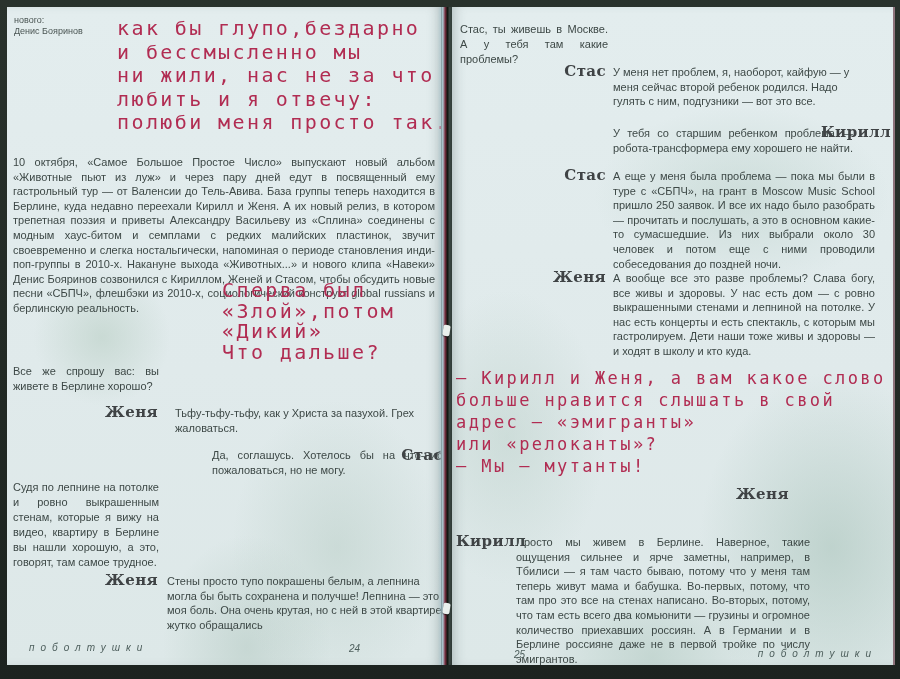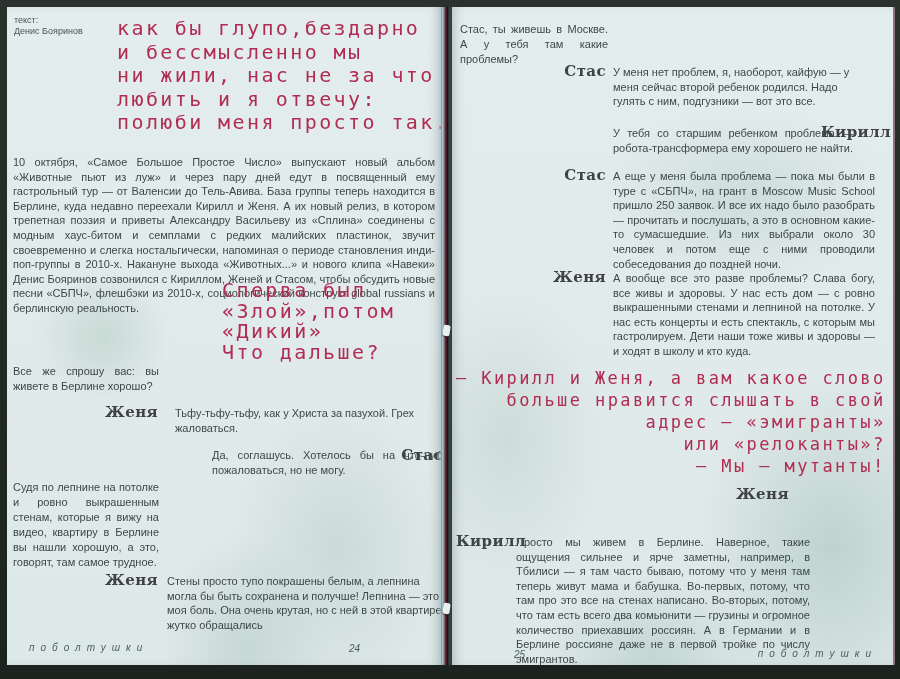--- a/index.html
+++ b/index.html
@@ -77,21 +77,21 @@
   }
 </style>
 </head>
 <body>
 
 <div id="spread">
 
   <div class="page" id="left-page">
 
     <div class="abs credit" style="left:7px;top:8px;">
-      <div>текст:</div>
+      <div>нового:</div>
       <div>Денис Бояринов</div>
     </div>
 
     <div class="abs headline" style="left:110px;top:10px;">
       <div>как бы глупо,бездарно</div>
       <div>и бессмысленно мы</div>
       <div>ни жили, нас не за что</div>
       <div>любить и я отвечу:</div>
       <div>полюби меня просто так.</div>
     </div>
@@ -136,21 +136,21 @@
 
     <div class="abs body-txt" style="left:161px;top:119px;width:240px;">У тебя со старшим ребенком проблема — робота-трансформера ему хорошего не найти.</div>
     <div class="abs speaker sp-r" style="left:368px;top:116px;width:71px;">Кирилл</div>
 
     <div class="abs speaker sp-r" style="left:8px;top:159px;width:146px;">Стас</div>
     <div class="abs body-txt" style="left:161px;top:162px;width:262px;">А еще у меня была проблема — пока мы были в туре с «СБПЧ», на грант в Moscow Music School пришло 250 заявок. И все их надо было разобрать — прочитать и послушать, а это в основном какие-то сумасшедшие. Из них выбрали около 30 человек и потом еще с ними проводили собеседования до поздней ночи.</div>
 
     <div class="abs speaker sp-r" style="left:8px;top:261px;width:146px;">Женя</div>
     <div class="abs body-txt" style="left:161px;top:264px;width:262px;">А вообще все это разве проблемы? Слава богу, все живы и здоровы. У нас есть дом — с ровно выкрашенными стенами и лепниной на потолке. У нас есть концерты и есть спектакль, с которым мы гастролируем. Дети наши тоже живы и здоровы — и ходят в школу и кто куда.</div>
 
-    <div class="abs headline-sm" style="left:4px;top:360px;text-align:right;">
+    <div class="abs headline-sm" style="left:4px;top:360px;">
       <div>— Кирилл и Женя, а вам какое слово</div>
       <div>больше нравится слышать в свой</div>
       <div>адрес — «эмигранты»</div>
       <div>или «релоканты»?</div>
       <div>— Мы — мутанты!</div>
     </div>
 
     <div class="abs speaker" style="left:284px;top:478px;width:60px;">Женя</div>
 
     <div class="abs speaker" style="left:4px;top:525px;width:60px;">Кирилл</div>

